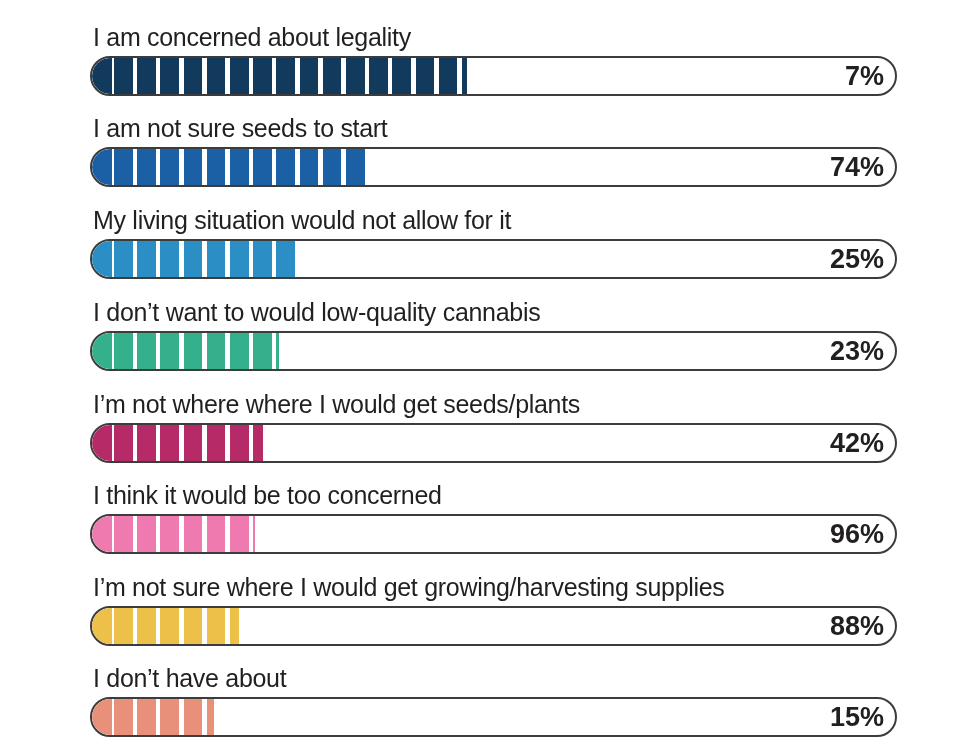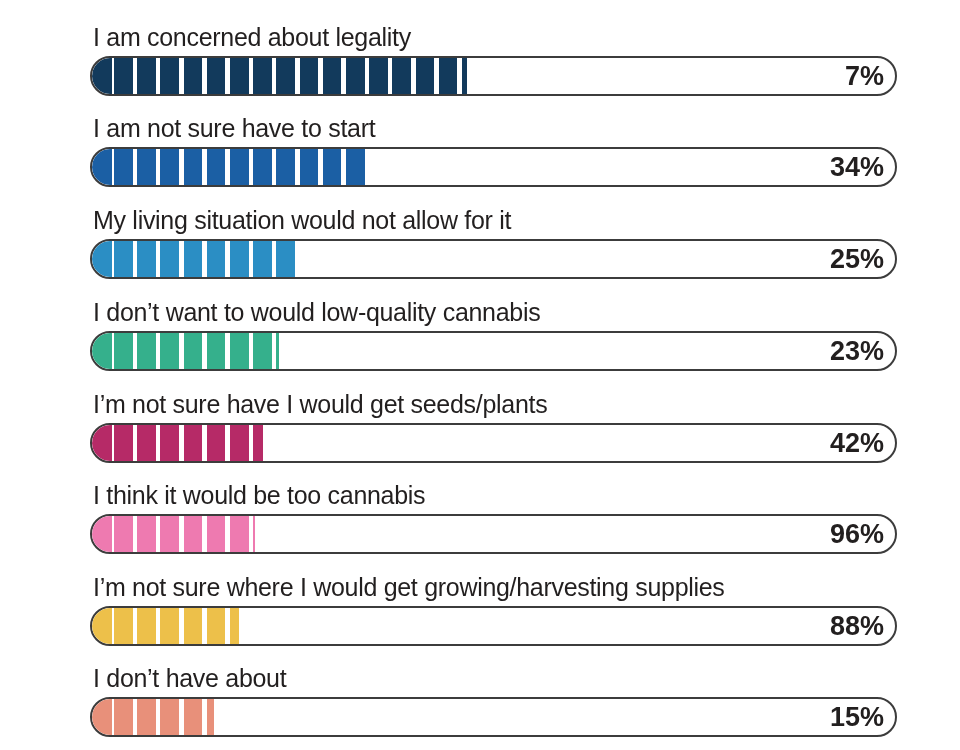--- a/index.html
+++ b/index.html
@@ -101,38 +101,38 @@
           <div class="seg" style="left: 277.2px; width: 18.5px; background: rgb(18, 58, 92);"></div>
           <div class="seg" style="left: 300.4px; width: 18.5px; background: rgb(18, 58, 92);"></div>
           <div class="seg" style="left: 323.6px; width: 18.5px; background: rgb(18, 58, 92);"></div>
           <div class="seg" style="left: 346.8px; width: 18.5px; background: rgb(18, 58, 92);"></div>
           <div class="seg" style="left: 370px; width: 5px; background: rgb(18, 58, 92);"></div>
         </div>
       </div>
       <div class="pct">7%</div>
     </div>
     <div class="row" style="top: 113px;">
-      <div class="row-label">I am not sure have to start</div>
+      <div class="row-label">I am not sure seeds to start</div>
       <div class="track">
         <div class="fill" style="width: 277px;">
           <div class="cap" style="background: rgb(27, 95, 164);"></div>
           <div class="seg" style="left: 22px; width: 18.5px; background: rgb(27, 95, 164);"></div>
           <div class="seg" style="left: 45.2px; width: 18.5px; background: rgb(27, 95, 164);"></div>
           <div class="seg" style="left: 68.4px; width: 18.5px; background: rgb(27, 95, 164);"></div>
           <div class="seg" style="left: 91.6px; width: 18.5px; background: rgb(27, 95, 164);"></div>
           <div class="seg" style="left: 114.8px; width: 18.5px; background: rgb(27, 95, 164);"></div>
           <div class="seg" style="left: 138px; width: 18.5px; background: rgb(27, 95, 164);"></div>
           <div class="seg" style="left: 161.2px; width: 18.5px; background: rgb(27, 95, 164);"></div>
           <div class="seg" style="left: 184.4px; width: 18.5px; background: rgb(27, 95, 164);"></div>
           <div class="seg" style="left: 207.6px; width: 18.5px; background: rgb(27, 95, 164);"></div>
           <div class="seg" style="left: 230.8px; width: 18.5px; background: rgb(27, 95, 164);"></div>
           <div class="seg" style="left: 254px; width: 18.5px; background: rgb(27, 95, 164);"></div>
         </div>
       </div>
-      <div class="pct">34%</div>
+      <div class="pct">74%</div>
     </div>
     <div class="row" style="top: 205px;">
       <div class="row-label">My living situation would not allow for it</div>
       <div class="track">
         <div class="fill" style="width: 204px;">
           <div class="cap" style="background: rgb(43, 142, 196);"></div>
           <div class="seg" style="left: 22px; width: 18.5px; background: rgb(43, 142, 196);"></div>
           <div class="seg" style="left: 45.2px; width: 18.5px; background: rgb(43, 142, 196);"></div>
           <div class="seg" style="left: 68.4px; width: 18.5px; background: rgb(43, 142, 196);"></div>
           <div class="seg" style="left: 91.6px; width: 18.5px; background: rgb(43, 142, 196);"></div>
@@ -155,37 +155,37 @@
           <div class="seg" style="left: 91.6px; width: 18.5px; background: rgb(53, 176, 140);"></div>
           <div class="seg" style="left: 114.8px; width: 18.5px; background: rgb(53, 176, 140);"></div>
           <div class="seg" style="left: 138px; width: 18.5px; background: rgb(53, 176, 140);"></div>
           <div class="seg" style="left: 161.2px; width: 18.5px; background: rgb(53, 176, 140);"></div>
           <div class="seg" style="left: 184.4px; width: 2.6px; background: rgb(53, 176, 140);"></div>
         </div>
       </div>
       <div class="pct">23%</div>
     </div>
     <div class="row" style="top: 389px;">
-      <div class="row-label">I’m not sure have I would get seeds/plants</div>
+      <div class="row-label">I’m not where where I would get seeds/plants</div>
       <div class="track">
         <div class="fill" style="width: 171px;">
           <div class="cap" style="background: rgb(182, 42, 103);"></div>
           <div class="seg" style="left: 22px; width: 18.5px; background: rgb(182, 42, 103);"></div>
           <div class="seg" style="left: 45.2px; width: 18.5px; background: rgb(182, 42, 103);"></div>
           <div class="seg" style="left: 68.4px; width: 18.5px; background: rgb(182, 42, 103);"></div>
           <div class="seg" style="left: 91.6px; width: 18.5px; background: rgb(182, 42, 103);"></div>
           <div class="seg" style="left: 114.8px; width: 18.5px; background: rgb(182, 42, 103);"></div>
           <div class="seg" style="left: 138px; width: 18.5px; background: rgb(182, 42, 103);"></div>
           <div class="seg" style="left: 161.2px; width: 9.8px; background: rgb(182, 42, 103);"></div>
         </div>
       </div>
       <div class="pct">42%</div>
     </div>
     <div class="row" style="top: 480px;">
-      <div class="row-label">I think it would be too cannabis</div>
+      <div class="row-label">I think it would be too concerned</div>
       <div class="track">
         <div class="fill" style="width: 163px;">
           <div class="cap" style="background: rgb(238, 122, 176);"></div>
           <div class="seg" style="left: 22px; width: 18.5px; background: rgb(238, 122, 176);"></div>
           <div class="seg" style="left: 45.2px; width: 18.5px; background: rgb(238, 122, 176);"></div>
           <div class="seg" style="left: 68.4px; width: 18.5px; background: rgb(238, 122, 176);"></div>
           <div class="seg" style="left: 91.6px; width: 18.5px; background: rgb(238, 122, 176);"></div>
           <div class="seg" style="left: 114.8px; width: 18.5px; background: rgb(238, 122, 176);"></div>
           <div class="seg" style="left: 138px; width: 18.5px; background: rgb(238, 122, 176);"></div>
           <div class="seg" style="left: 161.2px; width: 1.8px; background: rgb(238, 122, 176);"></div>

